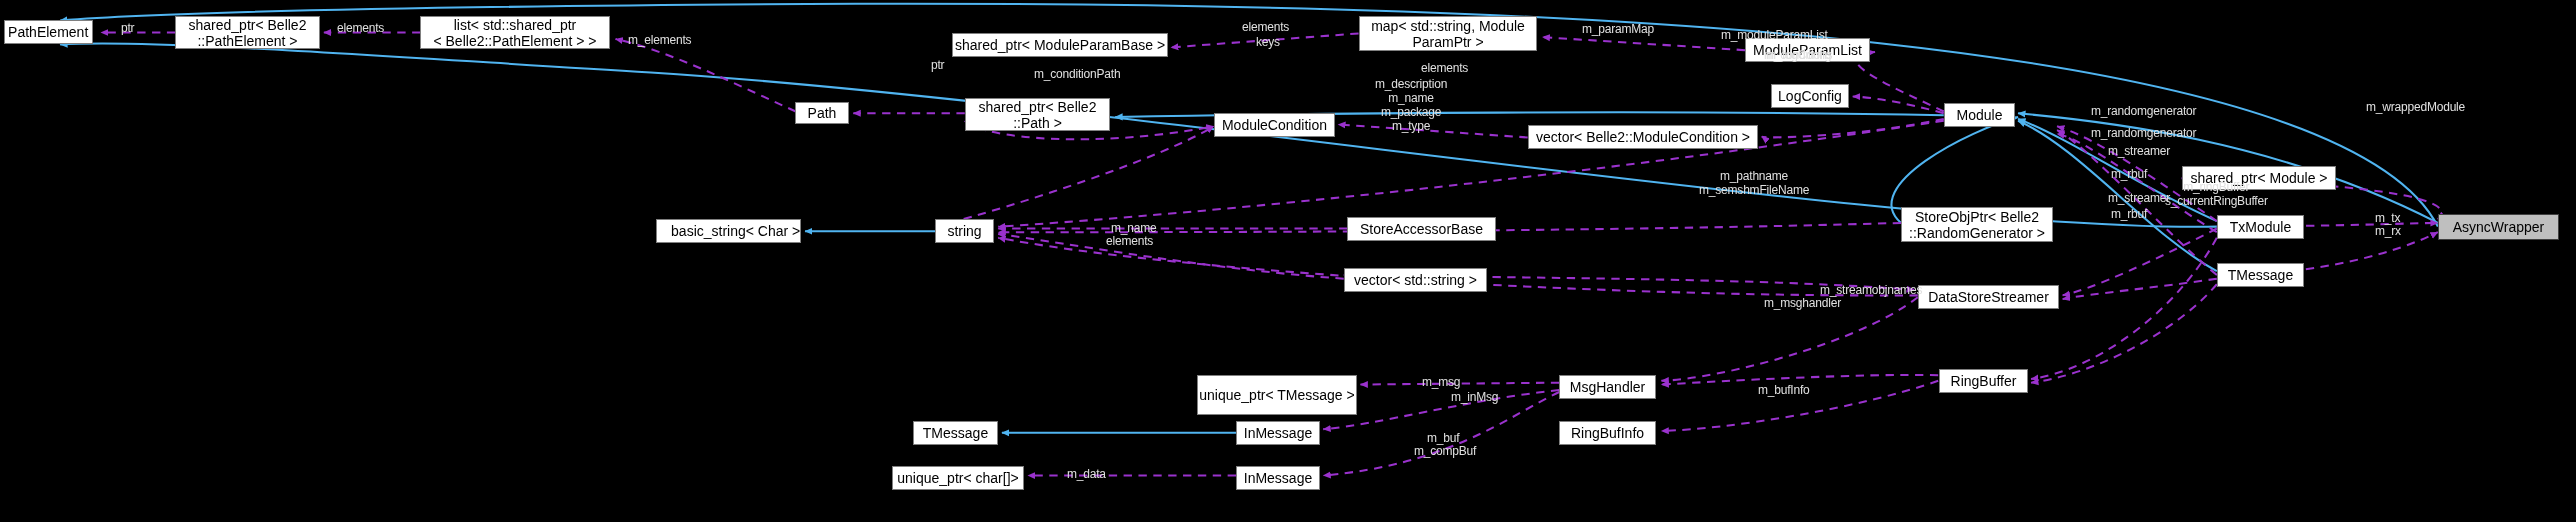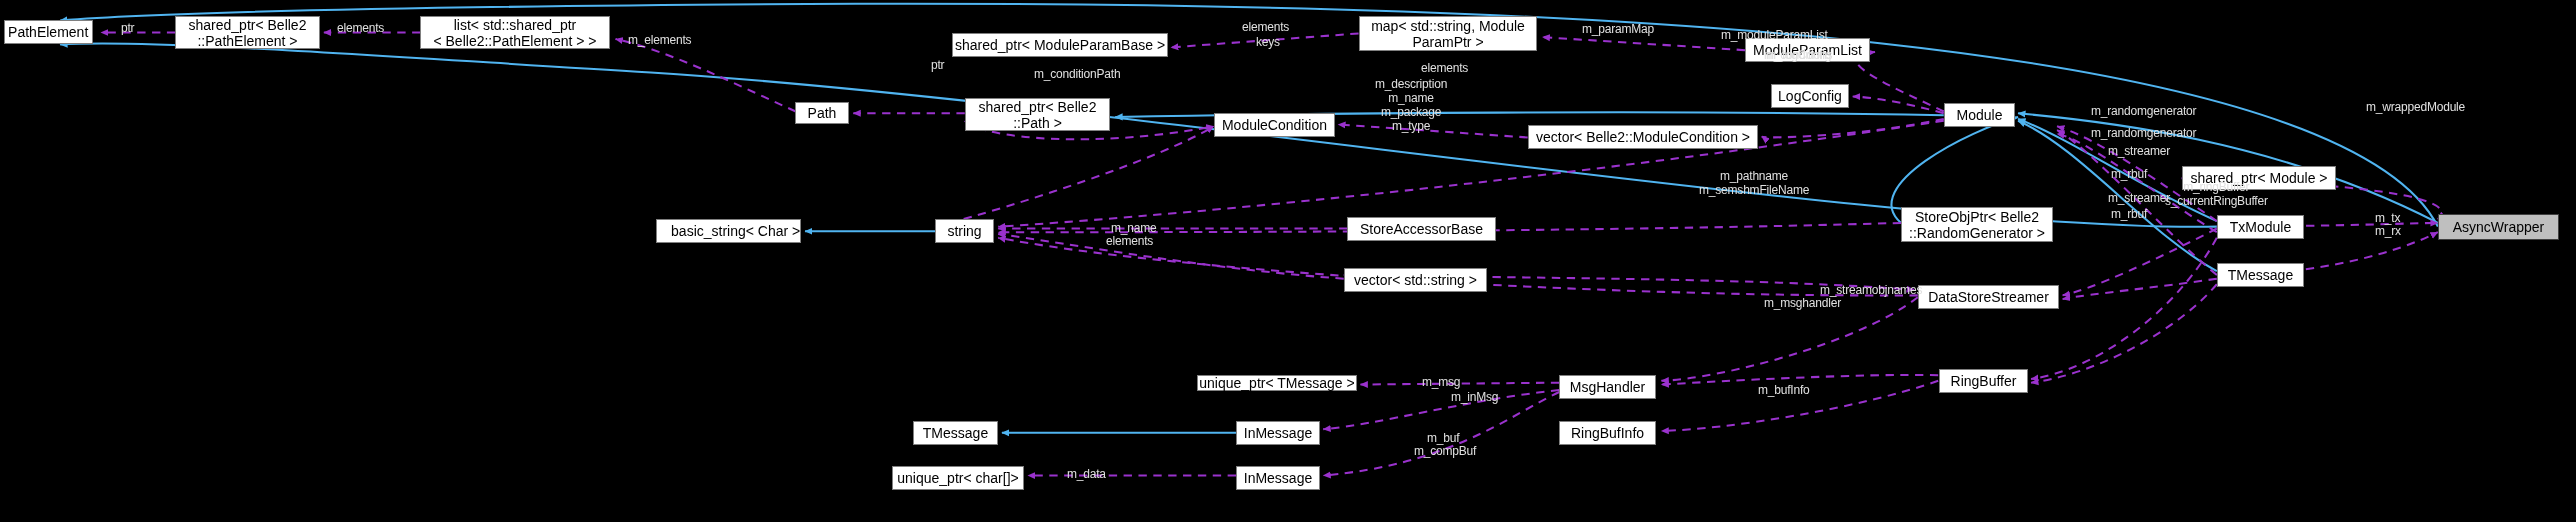--- a/index.html
+++ b/index.html
@@ -143,21 +143,21 @@
   <div class="node" style="left:656px;top:219px;width:145px;height:24px;padding-left:18px;">basic_string&lt; Char &gt;</div>
   <div class="node" style="left:935px;top:219px;width:59px;height:24px;">string</div>
   <div class="node" style="left:1347px;top:217px;width:149px;height:24px;">StoreAccessorBase</div>
   <div class="node" style="left:1344px;top:268px;width:143px;height:24px;">vector&lt; std::string &gt;</div>
   <div class="node" style="left:1901px;top:207px;width:152px;height:35px;">StoreObjPtr&lt; Belle2
 ::RandomGenerator &gt;</div>
   <div class="node" style="left:1918px;top:285px;width:141px;height:24px;">DataStoreStreamer</div>
   <div class="node" style="left:1939px;top:369px;width:89px;height:24px;">RingBuffer</div>
   <div class="node" style="left:1559px;top:375px;width:97px;height:24px;">MsgHandler</div>
   <div class="node" style="left:1559px;top:421px;width:97px;height:24px;">RingBufInfo</div>
-  <div class="node" style="left:1197px;top:375px;width:160px;height:16px;">unique_ptr&lt; TMessage &gt;</div>
+  <div class="node" style="left:1197px;top:375px;width:160px;height:40px;">unique_ptr&lt; TMessage &gt;</div>
   <div class="node" style="left:1236px;top:421px;width:84px;height:24px;">InMessage</div>
   <div class="node" style="left:913px;top:421px;width:85px;height:24px;">TMessage</div>
   <div class="node" style="left:1236px;top:466px;width:84px;height:24px;">InMessage</div>
   <div class="node" style="left:892px;top:466px;width:132px;height:24px;">unique_ptr&lt; char[]&gt;</div>
 
   <div class="edge-label" style="left:121px;top:21.4px;">ptr</div>
   <div class="edge-label" style="left:337px;top:21.4px;">elements</div>
   <div class="edge-label" style="left:628px;top:33px;">m_elements</div>
   <div class="edge-label" style="left:931px;top:58px;">ptr</div>
   <div class="edge-label" style="left:1242px;top:20.4px;">elements</div>

